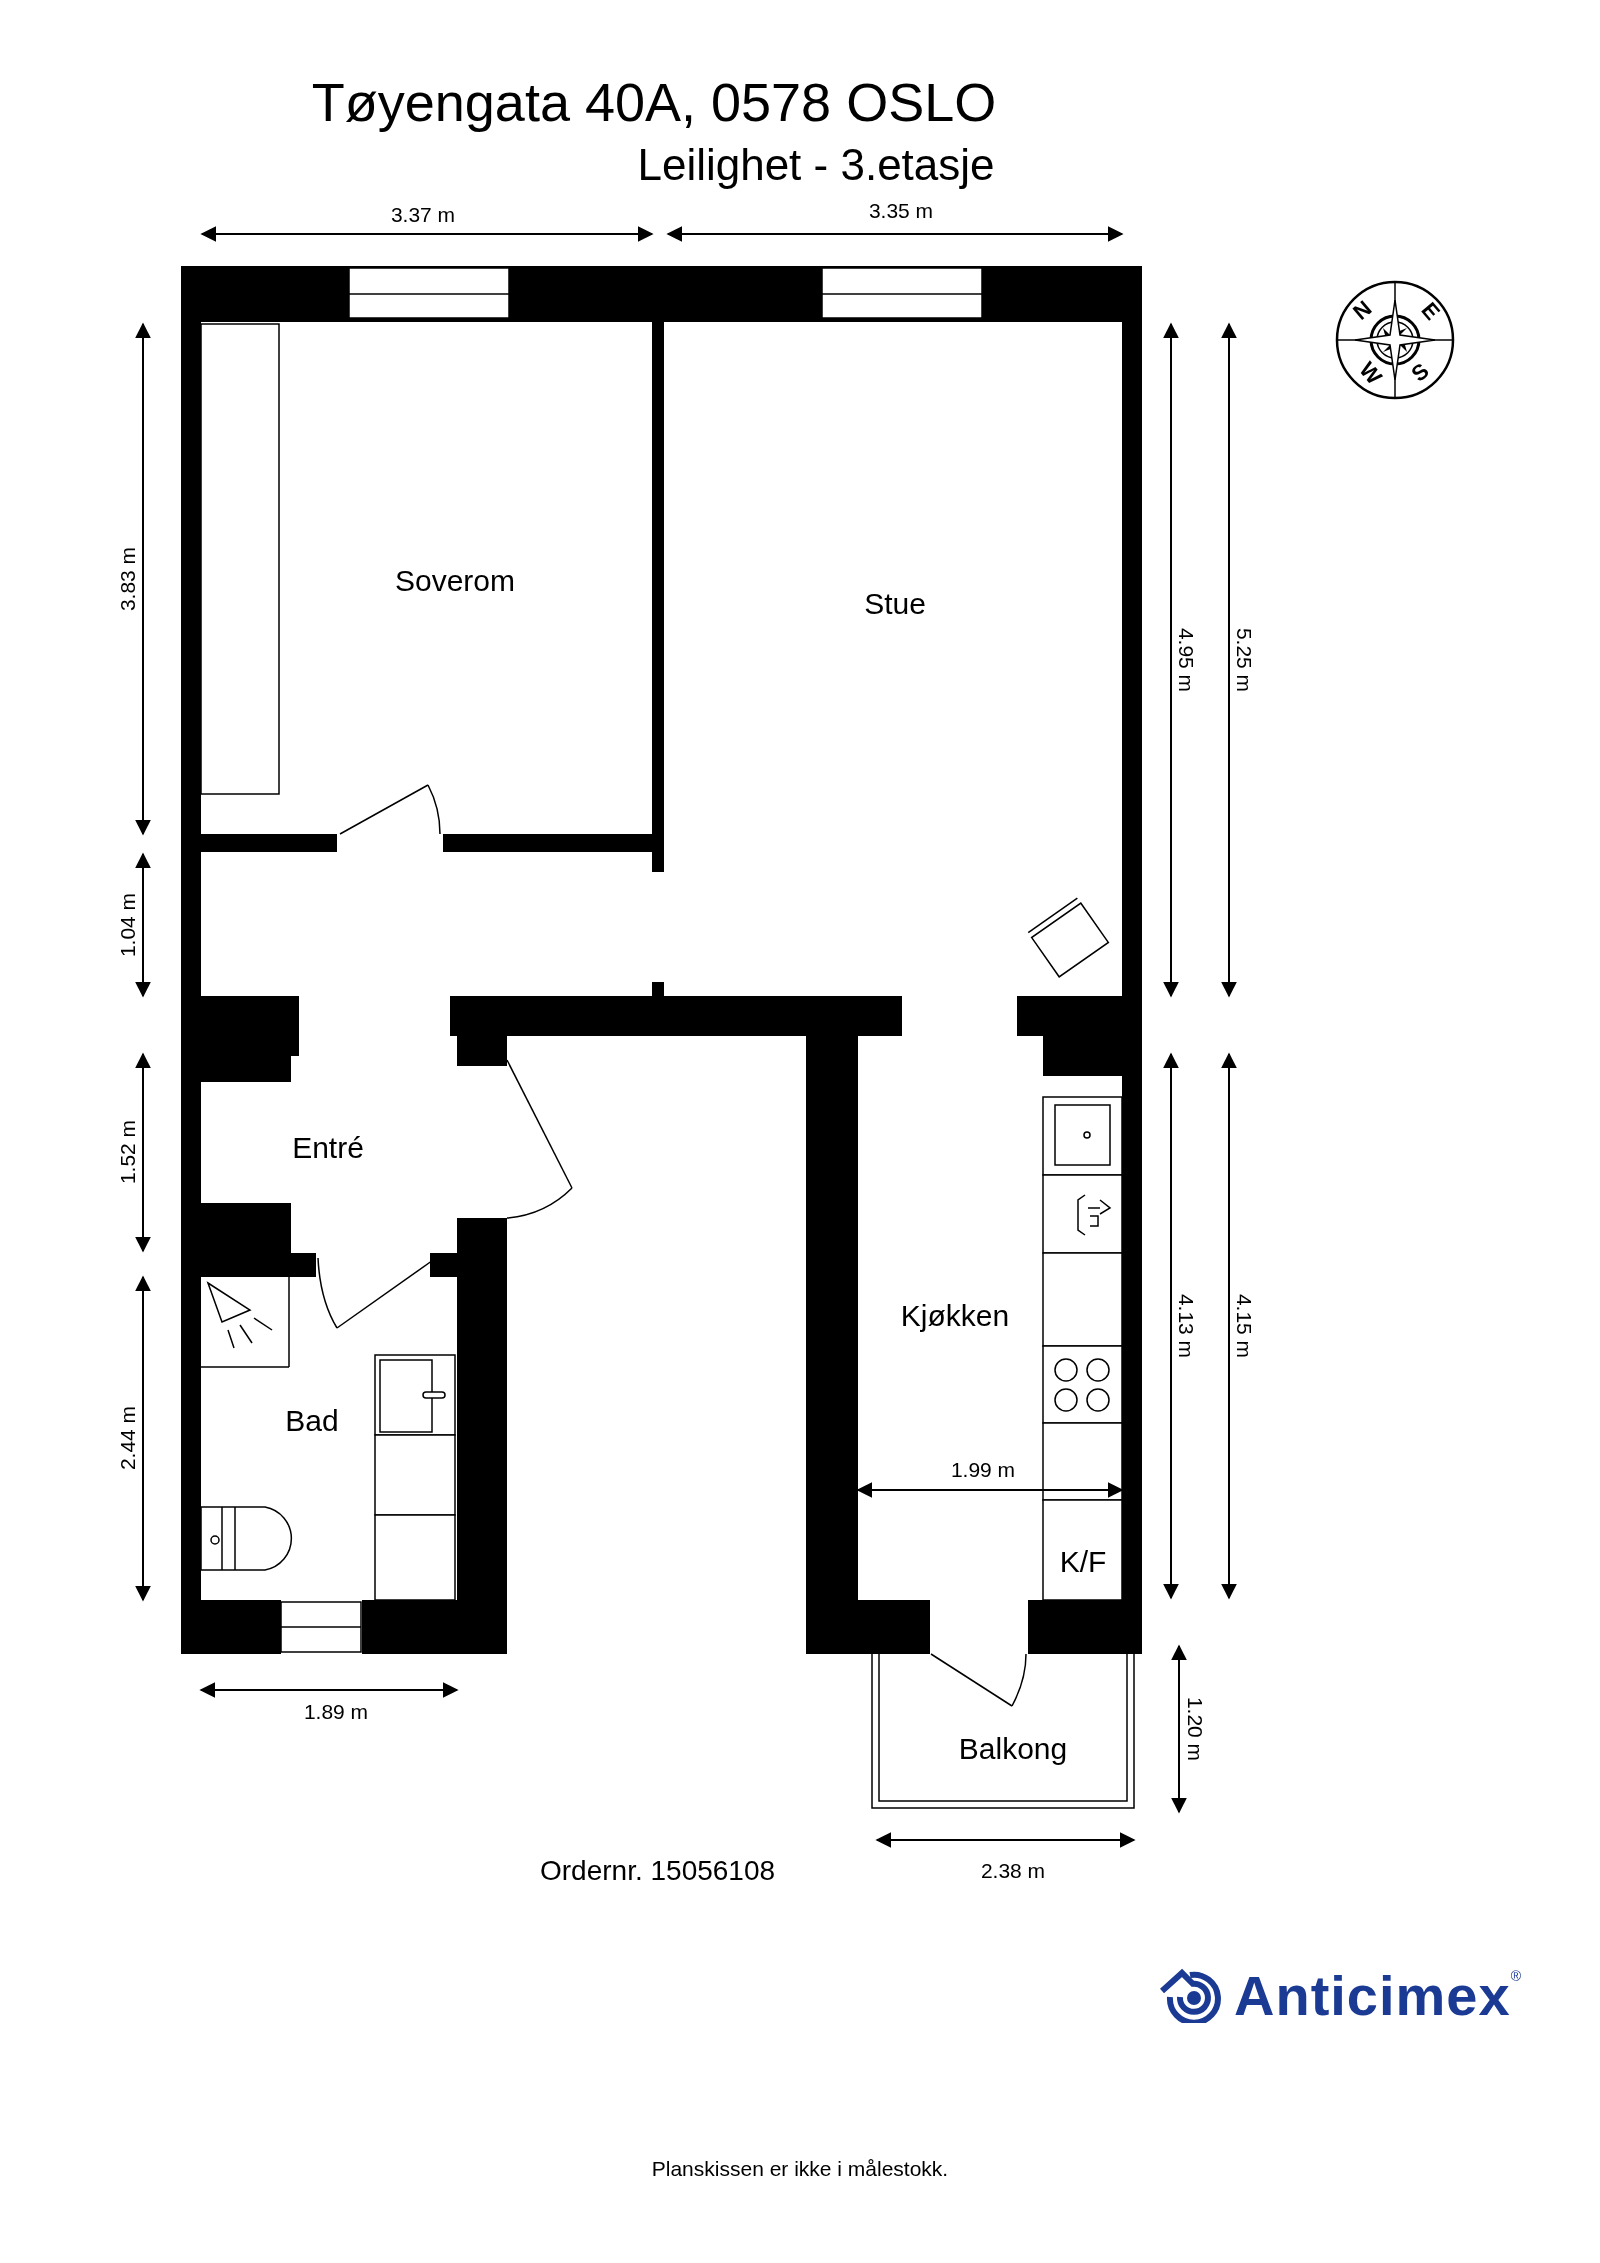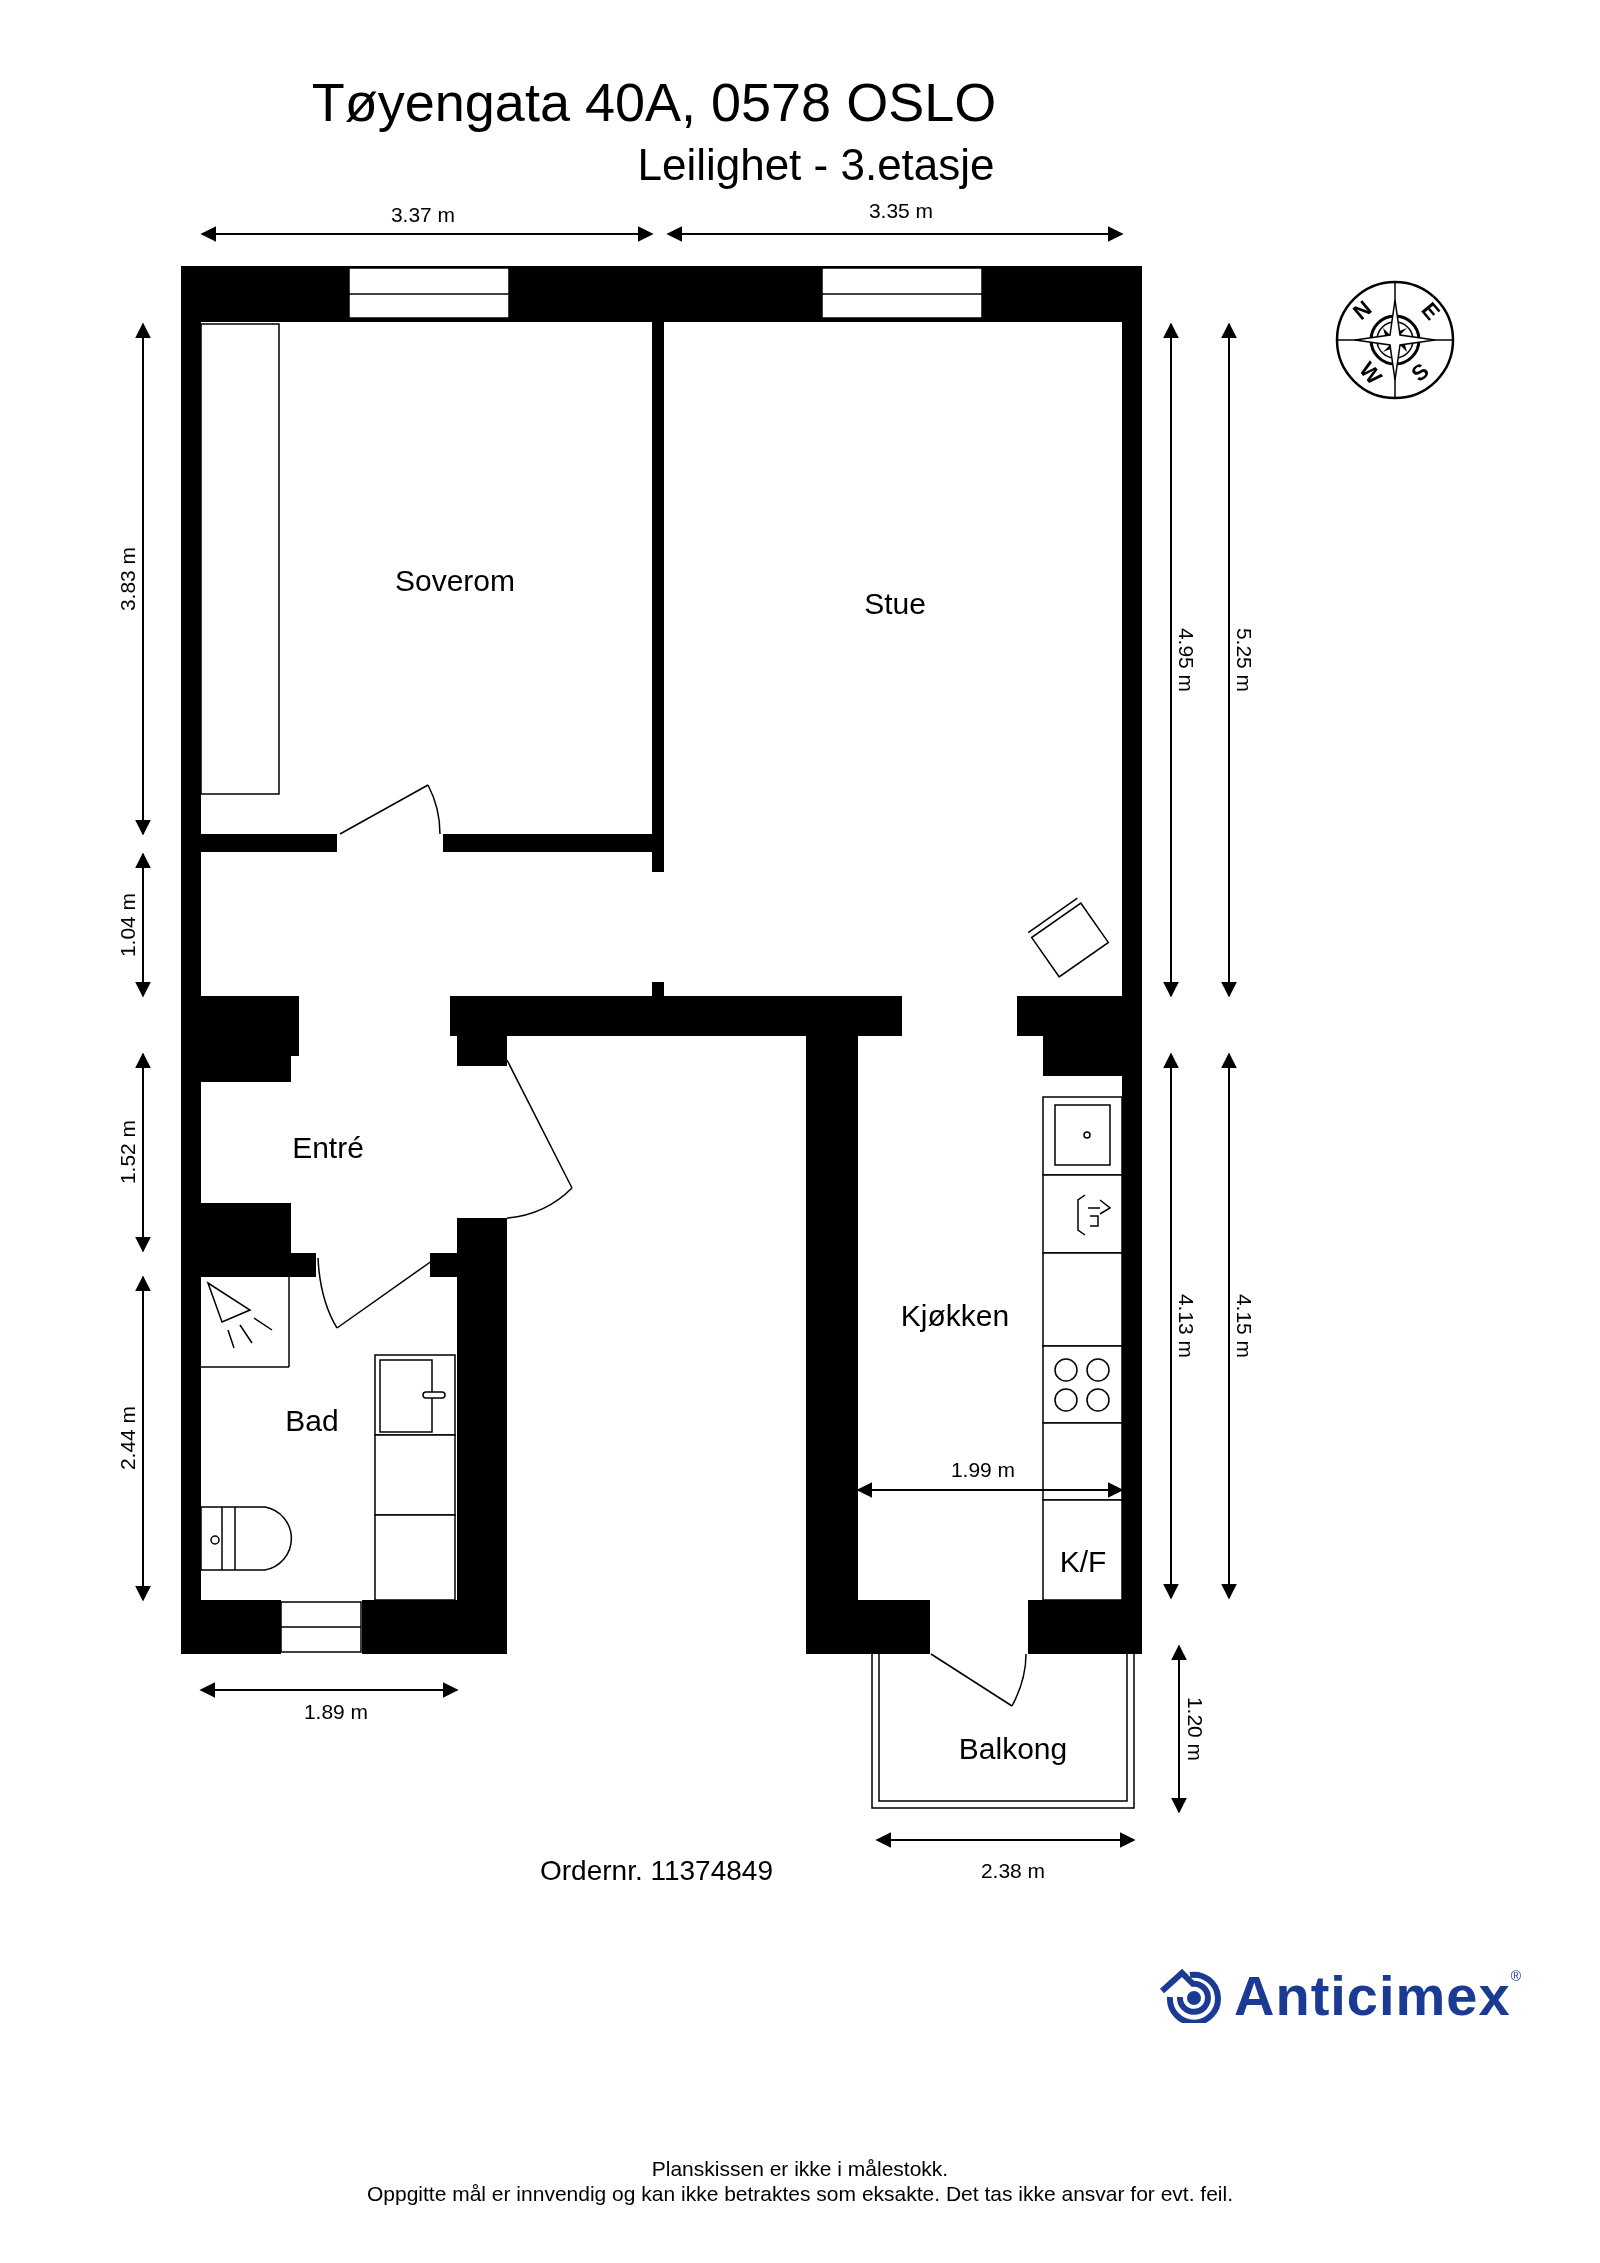--- a/index.html
+++ b/index.html
@@ -200,31 +200,30 @@
     <circle r="18" fill="none" stroke="#000" stroke-width="1.5"></circle>
     <path d="M-12,-12 L-4,-4 L-8,2 z M12,-12 L4,-4 L2,-8 z M-12,12 L-4,4 L-2,8 z M12,12 L4,4 L8,-2 z" fill="#000"></path>
     <path d="M0,-40 L5,-5 L40,0 L5,5 L0,40 L-5,5 L-40,0 L-5,-5 z" fill="#fff" stroke="#000" stroke-width="1.5"></path>
     <text x="-28" y="-24" font-size="22" font-weight="bold" text-anchor="middle" transform="rotate(-40,-28,-24)">N</text>
     <text x="30" y="-24" font-size="22" font-weight="bold" text-anchor="middle" transform="rotate(50,30,-24)">E</text>
     <text x="30" y="38" font-size="22" font-weight="bold" text-anchor="middle" transform="rotate(-40,30,38)">S</text>
     <text x="-30" y="38" font-size="22" font-weight="bold" text-anchor="middle" transform="rotate(50,-30,38)">W</text>
   </g>
 </svg>
 
-<div class="abs order">Ordernr. 11374849</div>
+<div class="abs order">Ordernr. 15056108</div>
 
 <div class="abs logo">
   <svg width="64" height="56" viewBox="0 0 64 56">
     <g fill="none" stroke="#1b3a93" stroke-width="6">
       <path d="M10,30 A24,24 0 1 0 30,8"></path>
       <path d="M20,30 A14,14 0 1 0 32,17"></path>
       <circle cx="34" cy="31" r="4" fill="#1b3a93"></circle>
       <path d="M2,24 L22,6 L34,18"></path>
     </g>
   </svg>
   <span class="logo-text">Anticimex</span>
   <span class="logo-reg">®</span>
 </div>
 
 <div class="abs footer">
   <div>Planskissen er ikke i målestokk.</div>
-  <div>Oppgitte mål er innvendig og kan ikke betraktes som eksakte. Det tas ikke ansvar for evt. feil.</div>
 </div>
 
 </body></html>

